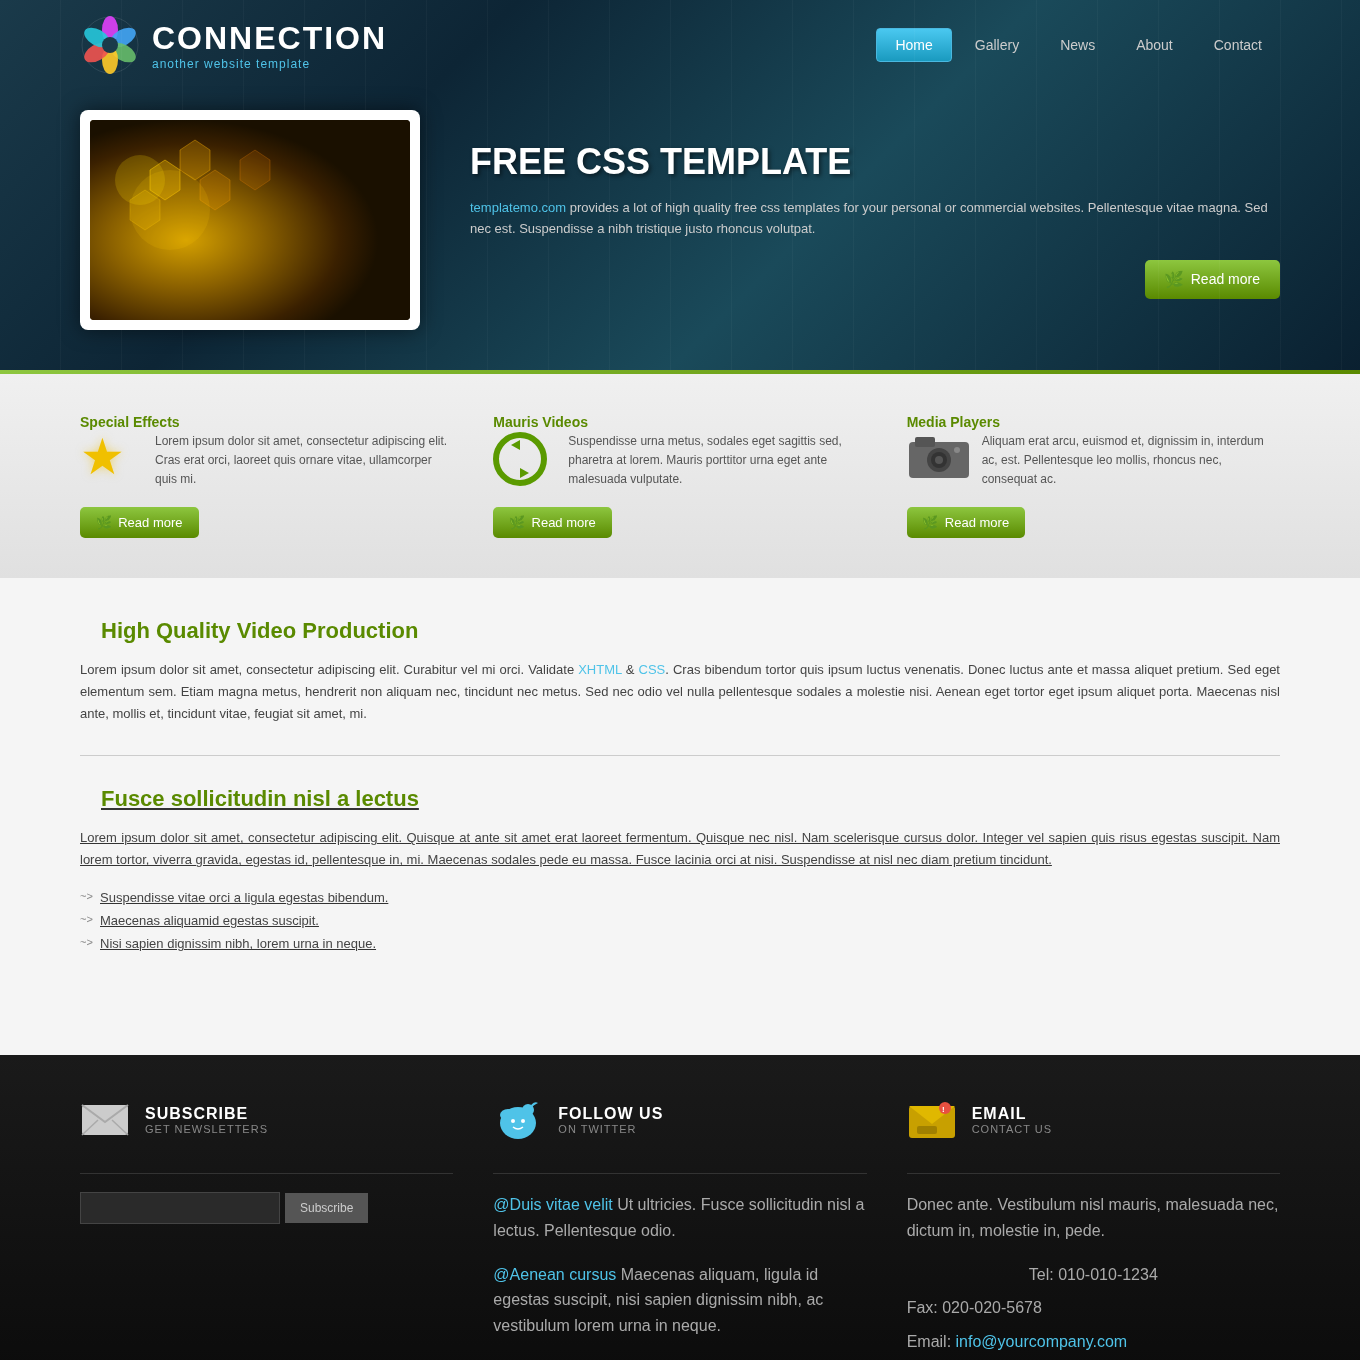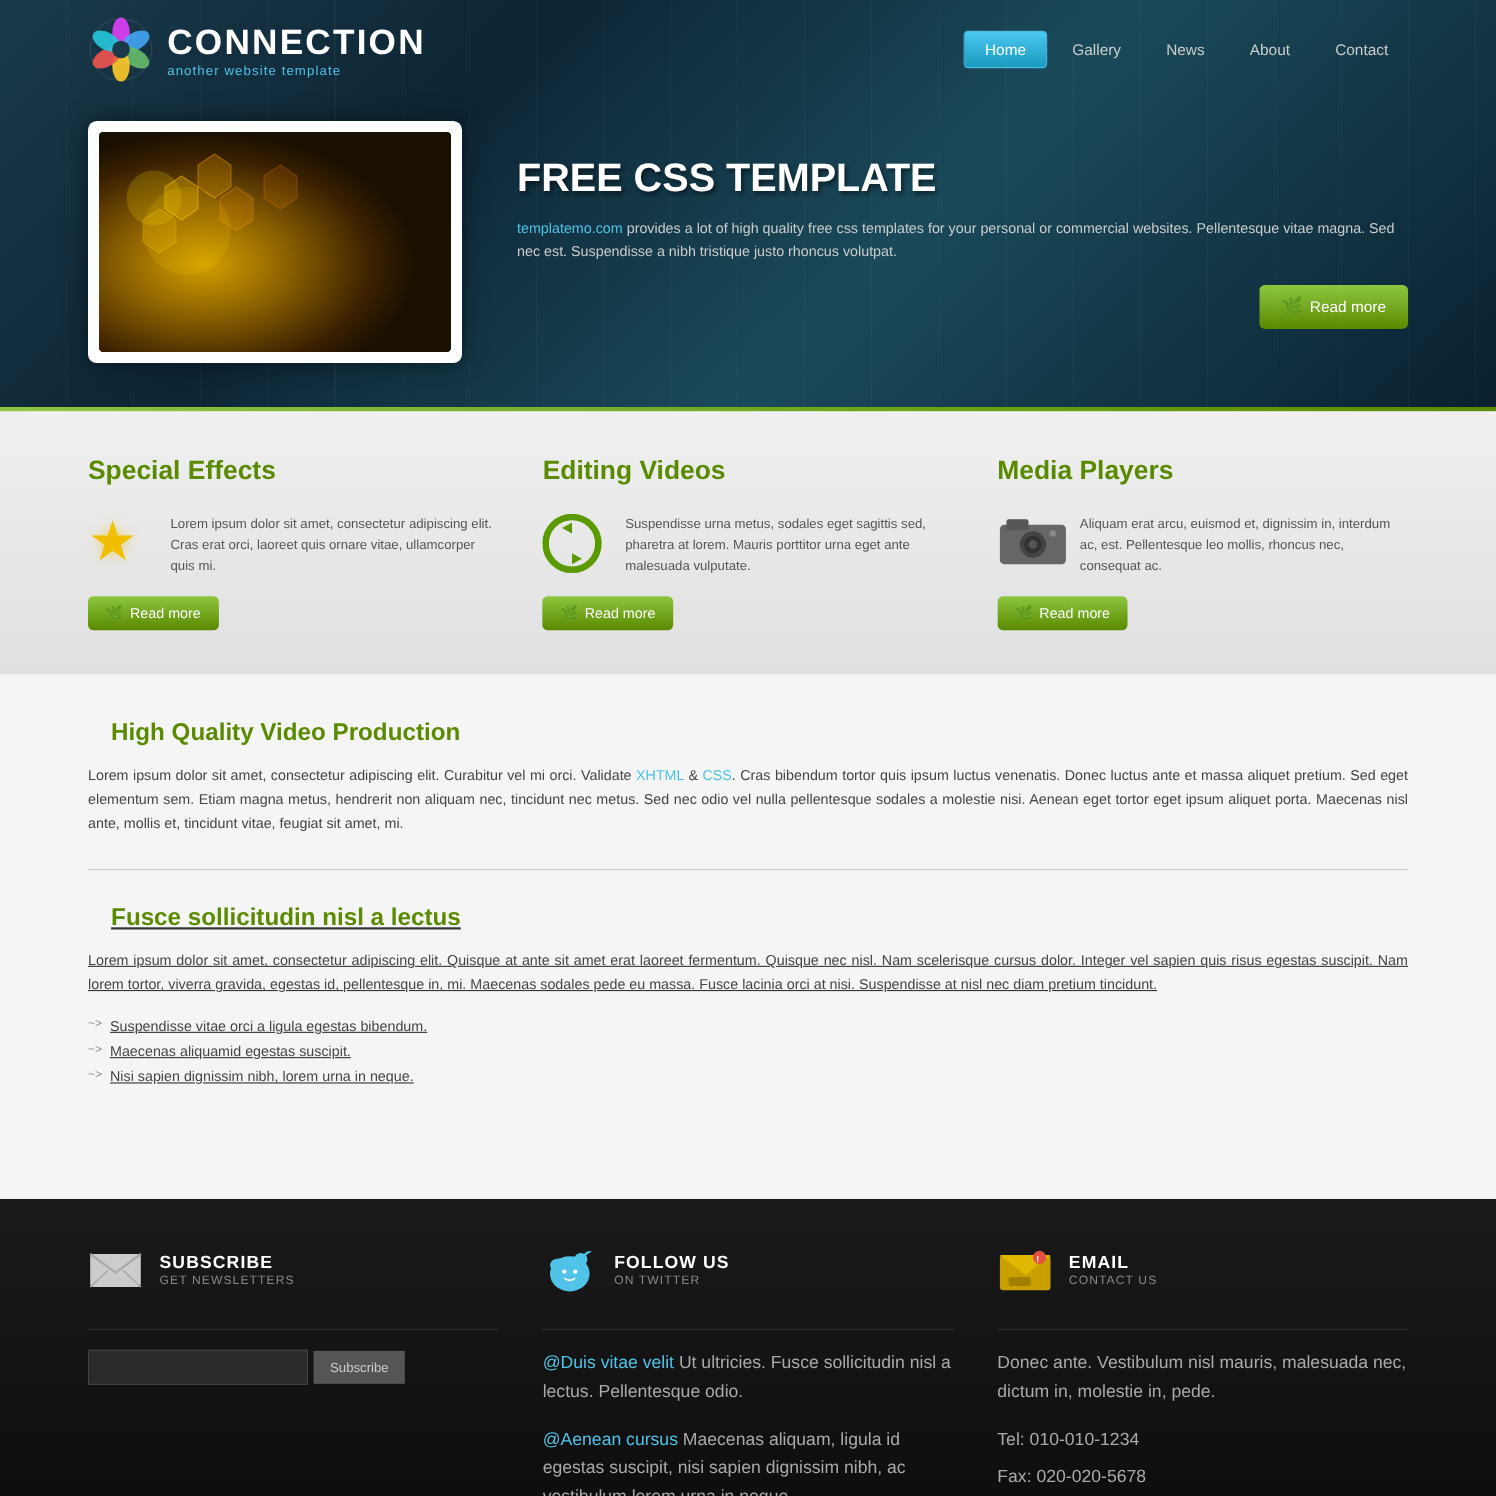--- a/index.html
+++ b/index.html
@@ -138,23 +138,23 @@
     #features {
       background: linear-gradient(180deg, #f0f0f0 0%, #e0e0e0 100%);
       padding: 40px 80px;
     }
     .features-grid {
       display: grid;
       grid-template-columns: 1fr 1fr 1fr;
       gap: 40px;
     }
     .feature-item h3 {
-      font-size: 24px;
+      font-size: 14px;
       color: #5a8a00;
-      margin-bottom: 25px;
+      margin-bottom: 2px;
       font-weight: bold;
     }
     .feature-body {
       display: flex;
       gap: 15px;
       align-items: flex-start;
       margin-bottom: 15px;
     }
     .feature-icon {
       flex-shrink: 0;
@@ -409,21 +409,21 @@
         </div>
         <p class="feature-text">Lorem ipsum dolor sit amet, consectetur adipiscing elit. Cras erat orci, laoreet quis ornare vitae, ullamcorper quis mi.</p>
       </div>
       <button class="feature-btn">
         <span>🌿</span>
         <span>Read more</span>
       </button>
     </div>
 
     <div class="feature-item">
-      <h3>Editing Videos</h3>
+      <h3>Mauris Videos</h3>
       <div class="feature-body">
         <div class="feature-icon">
           <svg class="refresh-icon-svg" viewBox="0 0 55 55" xmlns="http://www.w3.org/2000/svg">
             <circle cx="27" cy="27" r="24" fill="none" stroke="#5a9a00" stroke-width="6"></circle>
             <path d="M27 8 L27 18 L18 13 Z" fill="#5a9a00"></path>
             <path d="M27 46 L27 36 L36 41 Z" fill="#5a9a00"></path>
           </svg>
         </div>
         <p class="feature-text">Suspendisse urna metus, sodales eget sagittis sed, pharetra at lorem. Mauris porttitor urna eget ante malesuada vulputate.</p>
       </div>
@@ -539,21 +539,21 @@
             <text x="35" y="14" font-size="8" fill="white" font-weight="bold">!</text>
           </svg>
         </div>
         <div>
           <div class="footer-title">EMAIL</div>
           <div class="footer-subtitle">CONTACT US</div>
         </div>
       </div>
       <div class="footer-divider"></div>
       <p class="footer-text">Donec ante. Vestibulum nisl mauris, malesuada nec, dictum in, molestie in, pede.</p>
-      <p class="footer-text" style="margin-top:10px;">Tel: 010-010-1234</p>
+      <p class="footer-text" style="margin-top:10px;text-align:center;">Tel: 010-010-1234</p>
       <p class="footer-text">Fax: 020-020-5678</p>
       <p class="footer-text">
         <span>Email: </span><a>info@yourcompany.com</a>
       </p>
     </div>
   </div>
 
 </div>
 
 </body></html>

